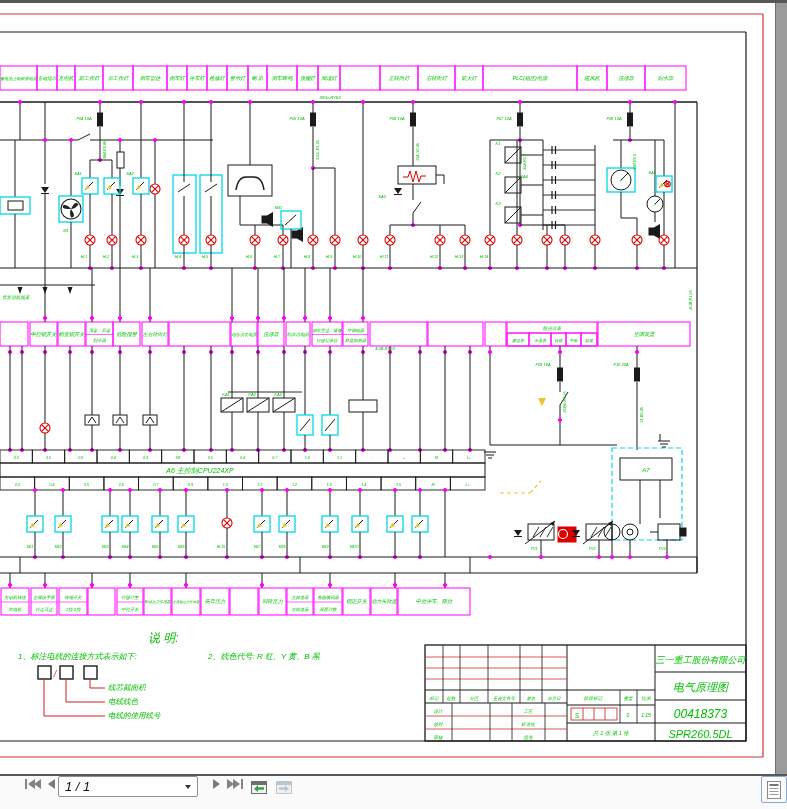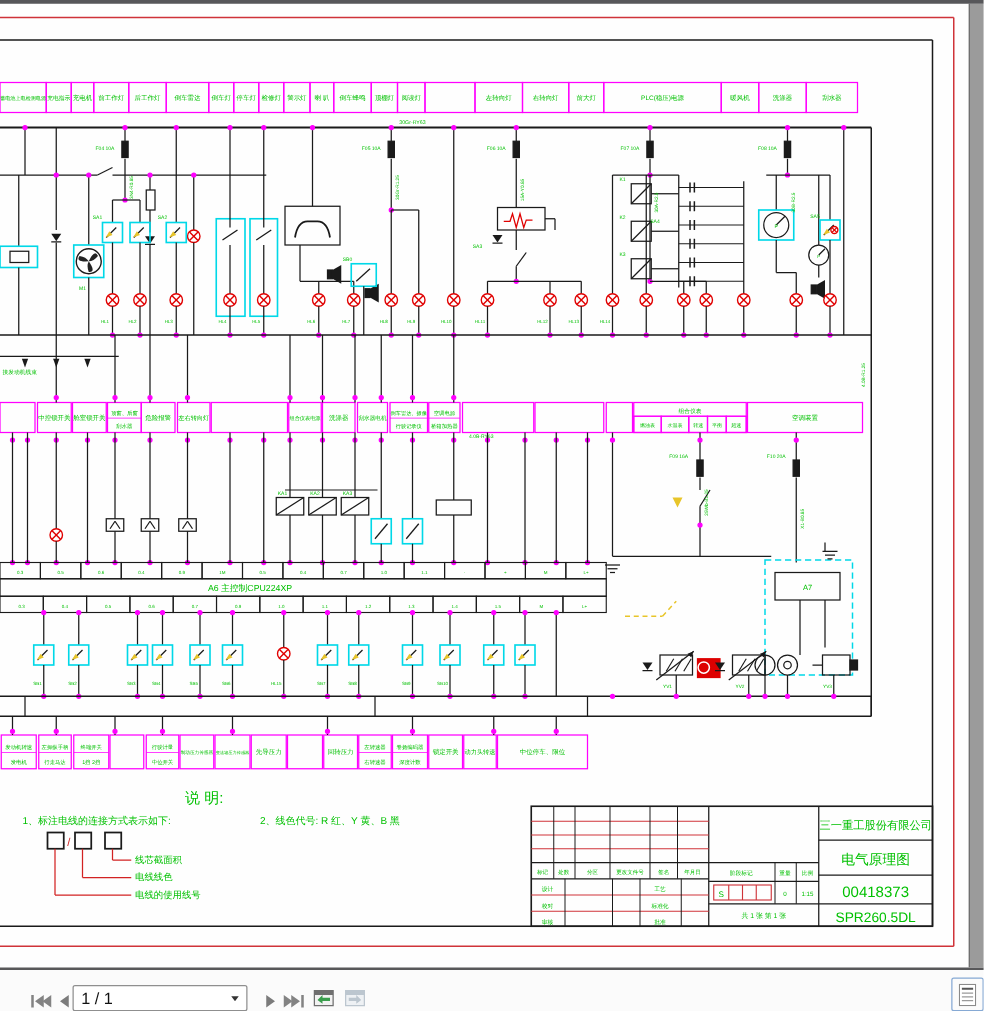--- a/index.html
+++ b/index.html
@@ -1,24 +1,24 @@
 <!DOCTYPE html>
 <html><head>
 <meta charset="utf-8">
 <style>
   html,body{margin:0;padding:0;width:787px;height:809px;overflow:hidden;background:#fff;
     font-family:"Liberation Sans",sans-serif;}
-  .viewer{position:relative;width:787px;height:809px;}
+  .viewer{position:relative;width:787px;height:809px;font-style:italic;}
   .top-strip{position:absolute;top:0;left:0;width:787px;height:3px;background:#57575a;}
   .page{position:absolute;top:3px;left:0;width:775px;height:771px;background:#fefefe;}
   .gray-band{position:absolute;top:3px;left:775px;width:12px;height:771px;background:#9b9b9b;border-left:1px solid #6f6f6f;box-sizing:border-box;}
   svg.schem{position:absolute;top:0;left:0;}
   svg text{font-family:"Liberation Sans",sans-serif;}
   .toolbar{position:absolute;top:774px;left:0;width:787px;height:35px;background:#fbfbfb;
-    border-top:2px solid #58585a;box-sizing:border-box;display:flex;align-items:flex-end;padding-left:22px;}
+    border-top:2px solid #58585a;box-sizing:border-box;display:flex;align-items:flex-start;padding-left:22px;}
   .toolbar button{background:transparent;border:none;padding:2px;margin:0;display:flex;align-items:center;cursor:pointer;}
   .btn-first{margin-right:8px;} .btn-prev{margin-right:14px;}
   .pagebox{width:140px;height:21px;border:1px solid #8f8f8f;border-radius:2px;background:#fff;
     display:flex;align-items:center;padding:0 6px;box-sizing:border-box;margin-right:12px;font-size:13px;color:#111;}
   .pagebox .val{flex:1;text-align:left;}
   .caret{width:0;height:0;border-left:3.5px solid transparent;border-right:3.5px solid transparent;border-top:4.5px solid #333;}
   .btn-next{margin-right:12px;} .btn-last{margin-right:16px;}
   .btn-pview{margin-right:8px;}
   .spacer{flex:1;}
   .btn-pagemode{width:26px;height:27px;background:#cde0f5;border:1px solid #86a9d4 !important;border-radius:2px;

